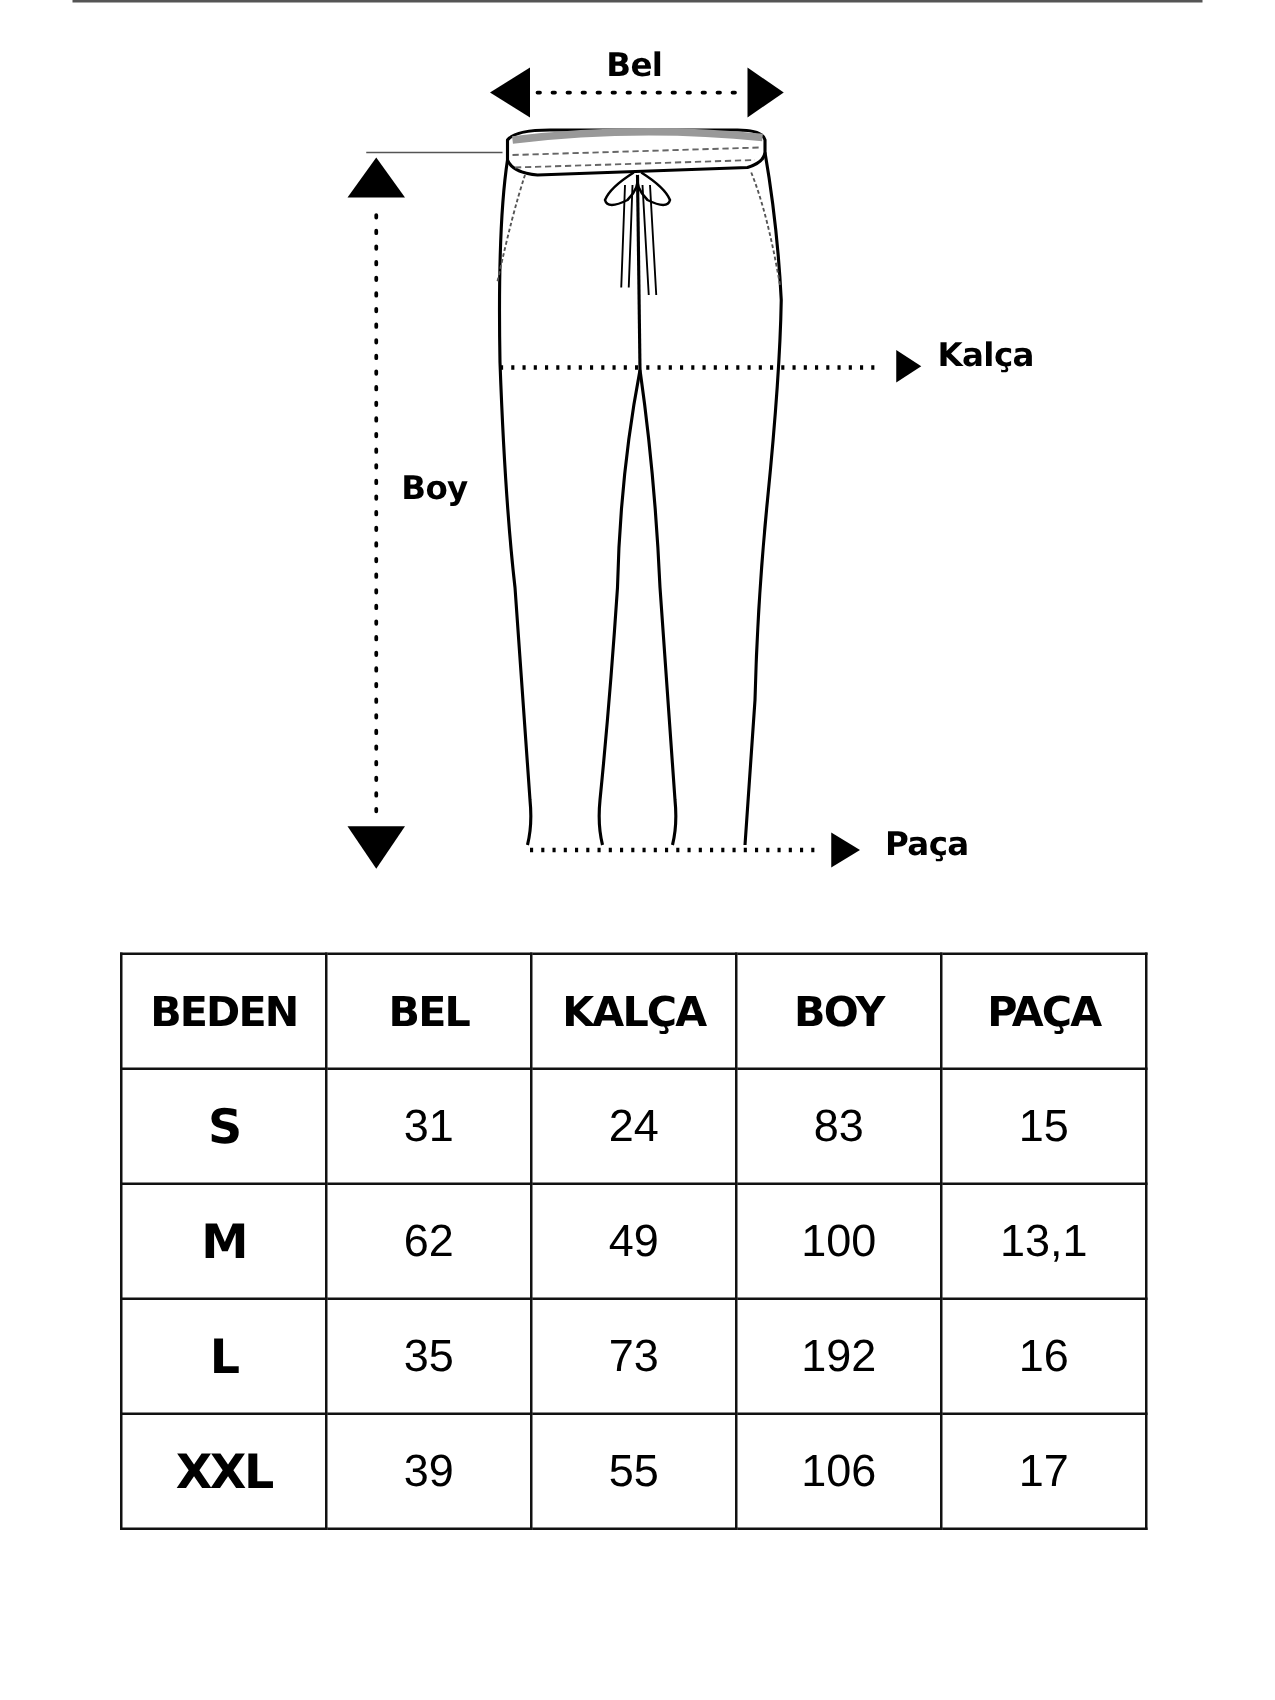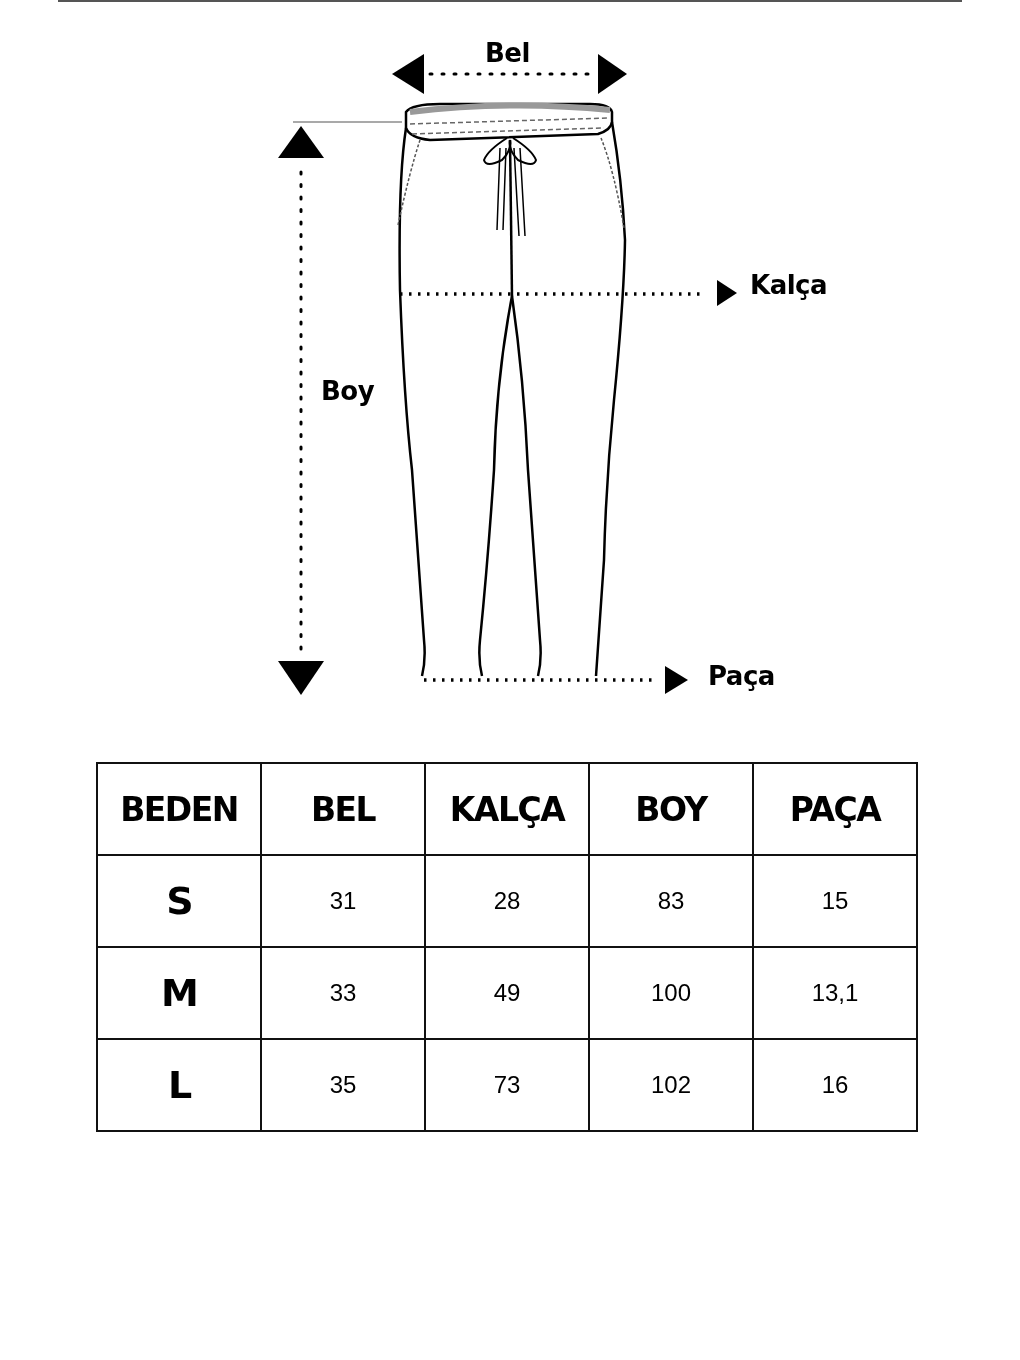--- a/index.html
+++ b/index.html
@@ -4,21 +4,21 @@
   <style>
     html, body { margin:0; padding:0; background:#ffffff; }
     body { width:1020px; height:1360px; position:relative; overflow:hidden; font-family:"DejaVu Sans", sans-serif; color:#000; }
     .top-rule { position:absolute; left:58px; top:0; width:904px; height:2px; background:#555; }
     .diagram { position:absolute; left:0; top:0; width:1020px; height:740px; }
     .lbl { position:absolute; font-family:"DejaVu Sans", sans-serif; font-weight:bold; font-size:26px; color:#000; letter-spacing:-0.5px; }
     .tbl { position:absolute; left:96px; top:762px; border-collapse:collapse; }
     .tbl td, .tbl th { border:2.5px solid #111; width:162px; height:90px; text-align:center; vertical-align:middle; padding:0;margin-top:10px; }
     .tbl th { font-family:"DejaVu Sans", sans-serif; font-weight:bold; font-size:33px; letter-spacing:-1.5px; }
     .tbl td.size { font-family:"DejaVu Sans", sans-serif; font-weight:bold; font-size:38px; letter-spacing:-2px; }
-    .tbl td.val { font-family:"Liberation Sans", sans-serif; font-size:24px; }
+    .tbl td.val { font-family:"Liberation Sans", sans-serif; font-size:36px; }
   </style>
 </head>
 <body>
 
 <div class="top-rule"></div>
 
 <div class="diagram">
   <svg width="1020" height="740" viewBox="0 0 1020 740" xmlns="http://www.w3.org/2000/svg">
 
     <g>
@@ -86,32 +86,39 @@
       <th>BEL</th>
       <th>KALÇA</th>
       <th>BOY</th>
       <th>PAÇA</th>
     </tr>
   </thead>
   <tbody>
     <tr>
       <td class="size">S</td>
       <td class="val">31</td>
-      <td class="val">28</td>
+      <td class="val">24</td>
       <td class="val">83</td>
       <td class="val">15</td>
     </tr>
     <tr>
       <td class="size">M</td>
-      <td class="val">33</td>
+      <td class="val">62</td>
       <td class="val">49</td>
       <td class="val">100</td>
       <td class="val">13,1</td>
     </tr>
     <tr>
       <td class="size">L</td>
       <td class="val">35</td>
       <td class="val">73</td>
-      <td class="val">102</td>
+      <td class="val">192</td>
       <td class="val">16</td>
+    </tr>
+    <tr>
+      <td class="size">XXL</td>
+      <td class="val">39</td>
+      <td class="val">55</td>
+      <td class="val">106</td>
+      <td class="val">17</td>
     </tr>
   </tbody>
 </table>
 
 </body></html>

